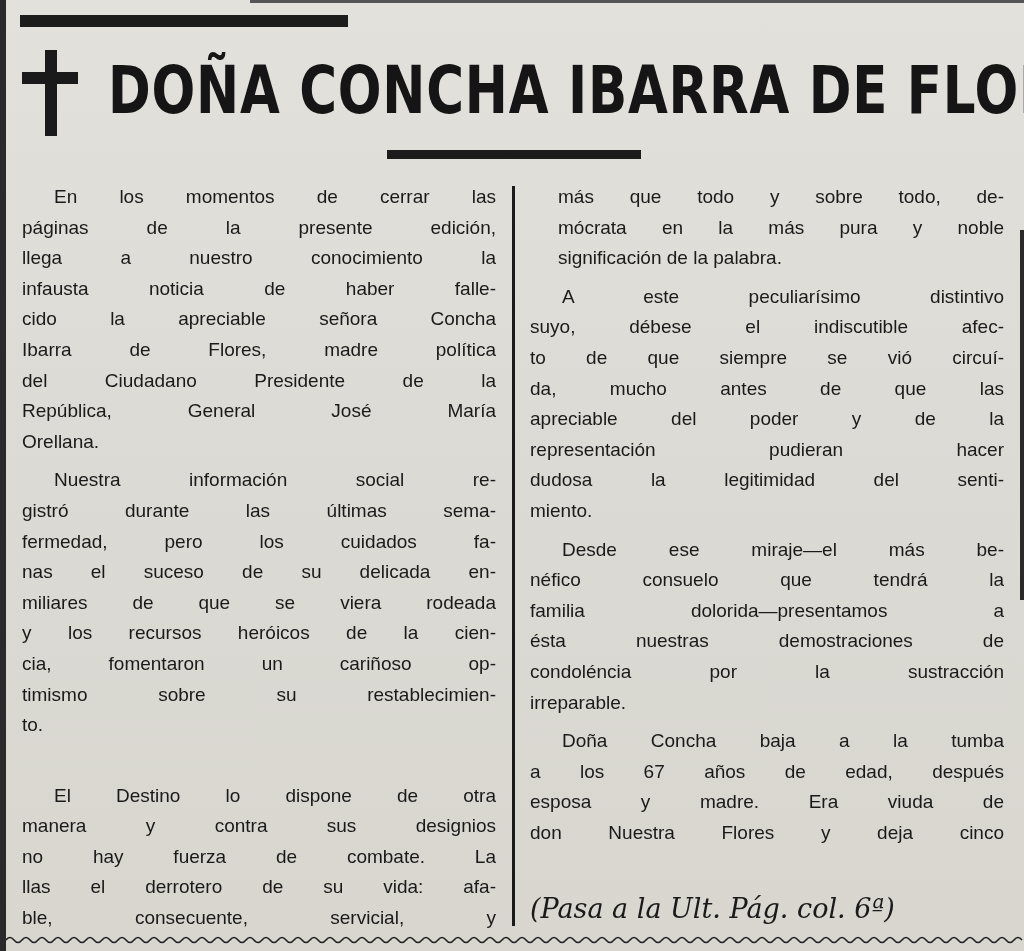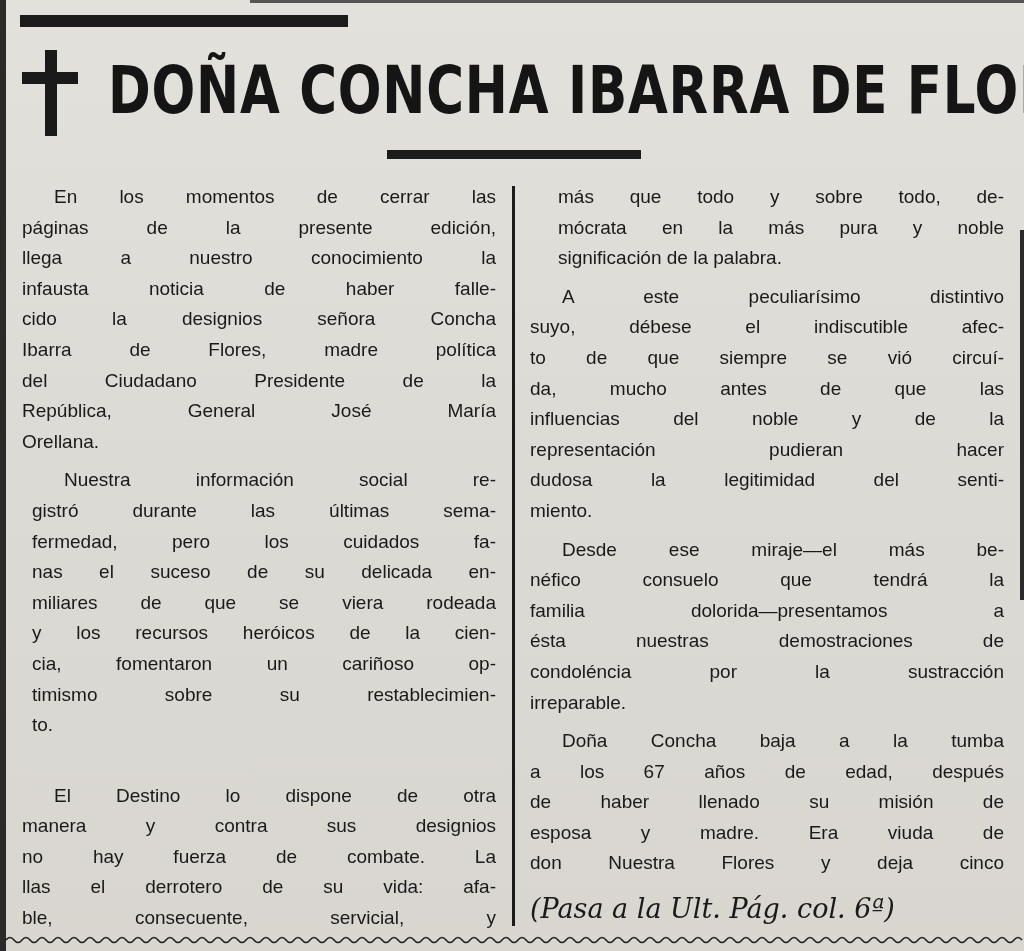--- a/index.html
+++ b/index.html
@@ -67,27 +67,27 @@
   <div class="headline">DOÑA CONCHA IBARRA DE FLORES</div>
 
   <div class="rule-mid"></div>
 
   <div class="col col-left" id="col-left">
       <p style="text-indent: 0px;">
         <span class="line" style="padding-left: 32px;">En los momentos de cerrar las</span>
         <span class="line">páginas de la presente edición,</span>
         <span class="line">llega a nuestro conocimiento la</span>
         <span class="line">infausta noticia de haber falle-</span>
-        <span class="line">cido la designios señora Concha</span>
+        <span class="line">cido la apreciable señora Concha</span>
         <span class="line">Ibarra de Flores, madre política</span>
         <span class="line">del Ciudadano Presidente de la</span>
         <span class="line">República, General José María</span>
         <span class="line last">Orellana.</span>
       </p>
-      <p style="text-indent: 0px; margin-left: 10px;">
+      <p style="text-indent: 0px;">
         <span class="line" style="padding-left: 32px;">Nuestra información social re-</span>
         <span class="line">gistró durante las últimas sema-</span>
         <span class="line">fermedad, pero los cuidados fa-</span>
         <span class="line">nas el suceso de su delicada en-</span>
         <span class="line">miliares de que se viera rodeada</span>
         <span class="line">y los recursos heróicos de la cien-</span>
         <span class="line">cia, fomentaron un cariñoso op-</span>
         <span class="line">timismo sobre su restablecimien-</span>
         <span class="line last">to.</span>
       </p>
@@ -104,37 +104,36 @@
       <p class="cont" style="text-indent: 0px;">
         <span class="line">más que todo y sobre todo, de-</span>
         <span class="line">mócrata en la más pura y noble</span>
         <span class="line last">significación de la palabra.</span>
       </p>
       <p style="text-indent: 0px;">
         <span class="line" style="padding-left: 32px;">A este peculiarísimo distintivo</span>
         <span class="line">suyo, débese el indiscutible afec-</span>
         <span class="line">to de que siempre se vió circuí-</span>
         <span class="line">da, mucho antes de que las</span>
-        <span class="line">influencias del noble y de la</span>
+        <span class="line">apreciable del poder y de la</span>
         <span class="line">representación pudieran hacer</span>
         <span class="line">dudosa la legitimidad del senti-</span>
         <span class="line last">miento.</span>
       </p>
       <p style="text-indent: 0px;">
         <span class="line" style="padding-left: 32px;">Desde ese miraje—el más be-</span>
         <span class="line">néfico consuelo que tendrá la</span>
         <span class="line">familia dolorida—presentamos a</span>
         <span class="line">ésta nuestras demostraciones de</span>
         <span class="line">condoléncia por la sustracción</span>
         <span class="line last">irreparable.</span>
       </p>
       <p style="text-indent: 0px;">
         <span class="line" style="padding-left: 32px;">Doña Concha baja a la tumba</span>
         <span class="line">a los 67 años de edad, después</span>
-        <span class="line">de haber llenado su misión de</span>
         <span class="line">esposa y madre. Era viuda de</span>
         <span class="line">don Nuestra Flores y deja cinco</span>
       </p>
     </div>
 
   <div class="continued">(Pasa a la Ult. Pág. col. 6ª)</div>
 
   <svg class="wavy" viewBox="0 0 1018 10" preserveAspectRatio="none">
     <path d="M0 5 Q 4 0 8 5 T 16 5 T 24 5 T 32 5 T 40 5 T 48 5 T 56 5 T 64 5 T 72 5 T 80 5 T 88 5 T 96 5 T 104 5 T 112 5 T 120 5 T 128 5 T 136 5 T 144 5 T 152 5 T 160 5 T 168 5 T 176 5 T 184 5 T 192 5 T 200 5 T 208 5 T 216 5 T 224 5 T 232 5 T 240 5 T 248 5 T 256 5 T 264 5 T 272 5 T 280 5 T 288 5 T 296 5 T 304 5 T 312 5 T 320 5 T 328 5 T 336 5 T 344 5 T 352 5 T 360 5 T 368 5 T 376 5 T 384 5 T 392 5 T 400 5 T 408 5 T 416 5 T 424 5 T 432 5 T 440 5 T 448 5 T 456 5 T 464 5 T 472 5 T 480 5 T 488 5 T 496 5 T 504 5 T 512 5 T 520 5 T 528 5 T 536 5 T 544 5 T 552 5 T 560 5 T 568 5 T 576 5 T 584 5 T 592 5 T 600 5 T 608 5 T 616 5 T 624 5 T 632 5 T 640 5 T 648 5 T 656 5 T 664 5 T 672 5 T 680 5 T 688 5 T 696 5 T 704 5 T 712 5 T 720 5 T 728 5 T 736 5 T 744 5 T 752 5 T 760 5 T 768 5 T 776 5 T 784 5 T 792 5 T 800 5 T 808 5 T 816 5 T 824 5 T 832 5 T 840 5 T 848 5 T 856 5 T 864 5 T 872 5 T 880 5 T 888 5 T 896 5 T 904 5 T 912 5 T 920 5 T 928 5 T 936 5 T 944 5 T 952 5 T 960 5 T 968 5 T 976 5 T 984 5 T 992 5 T 1000 5 T 1008 5 T 1016 5" fill="none" stroke="#222" stroke-width="1.6"></path>
   </svg>

